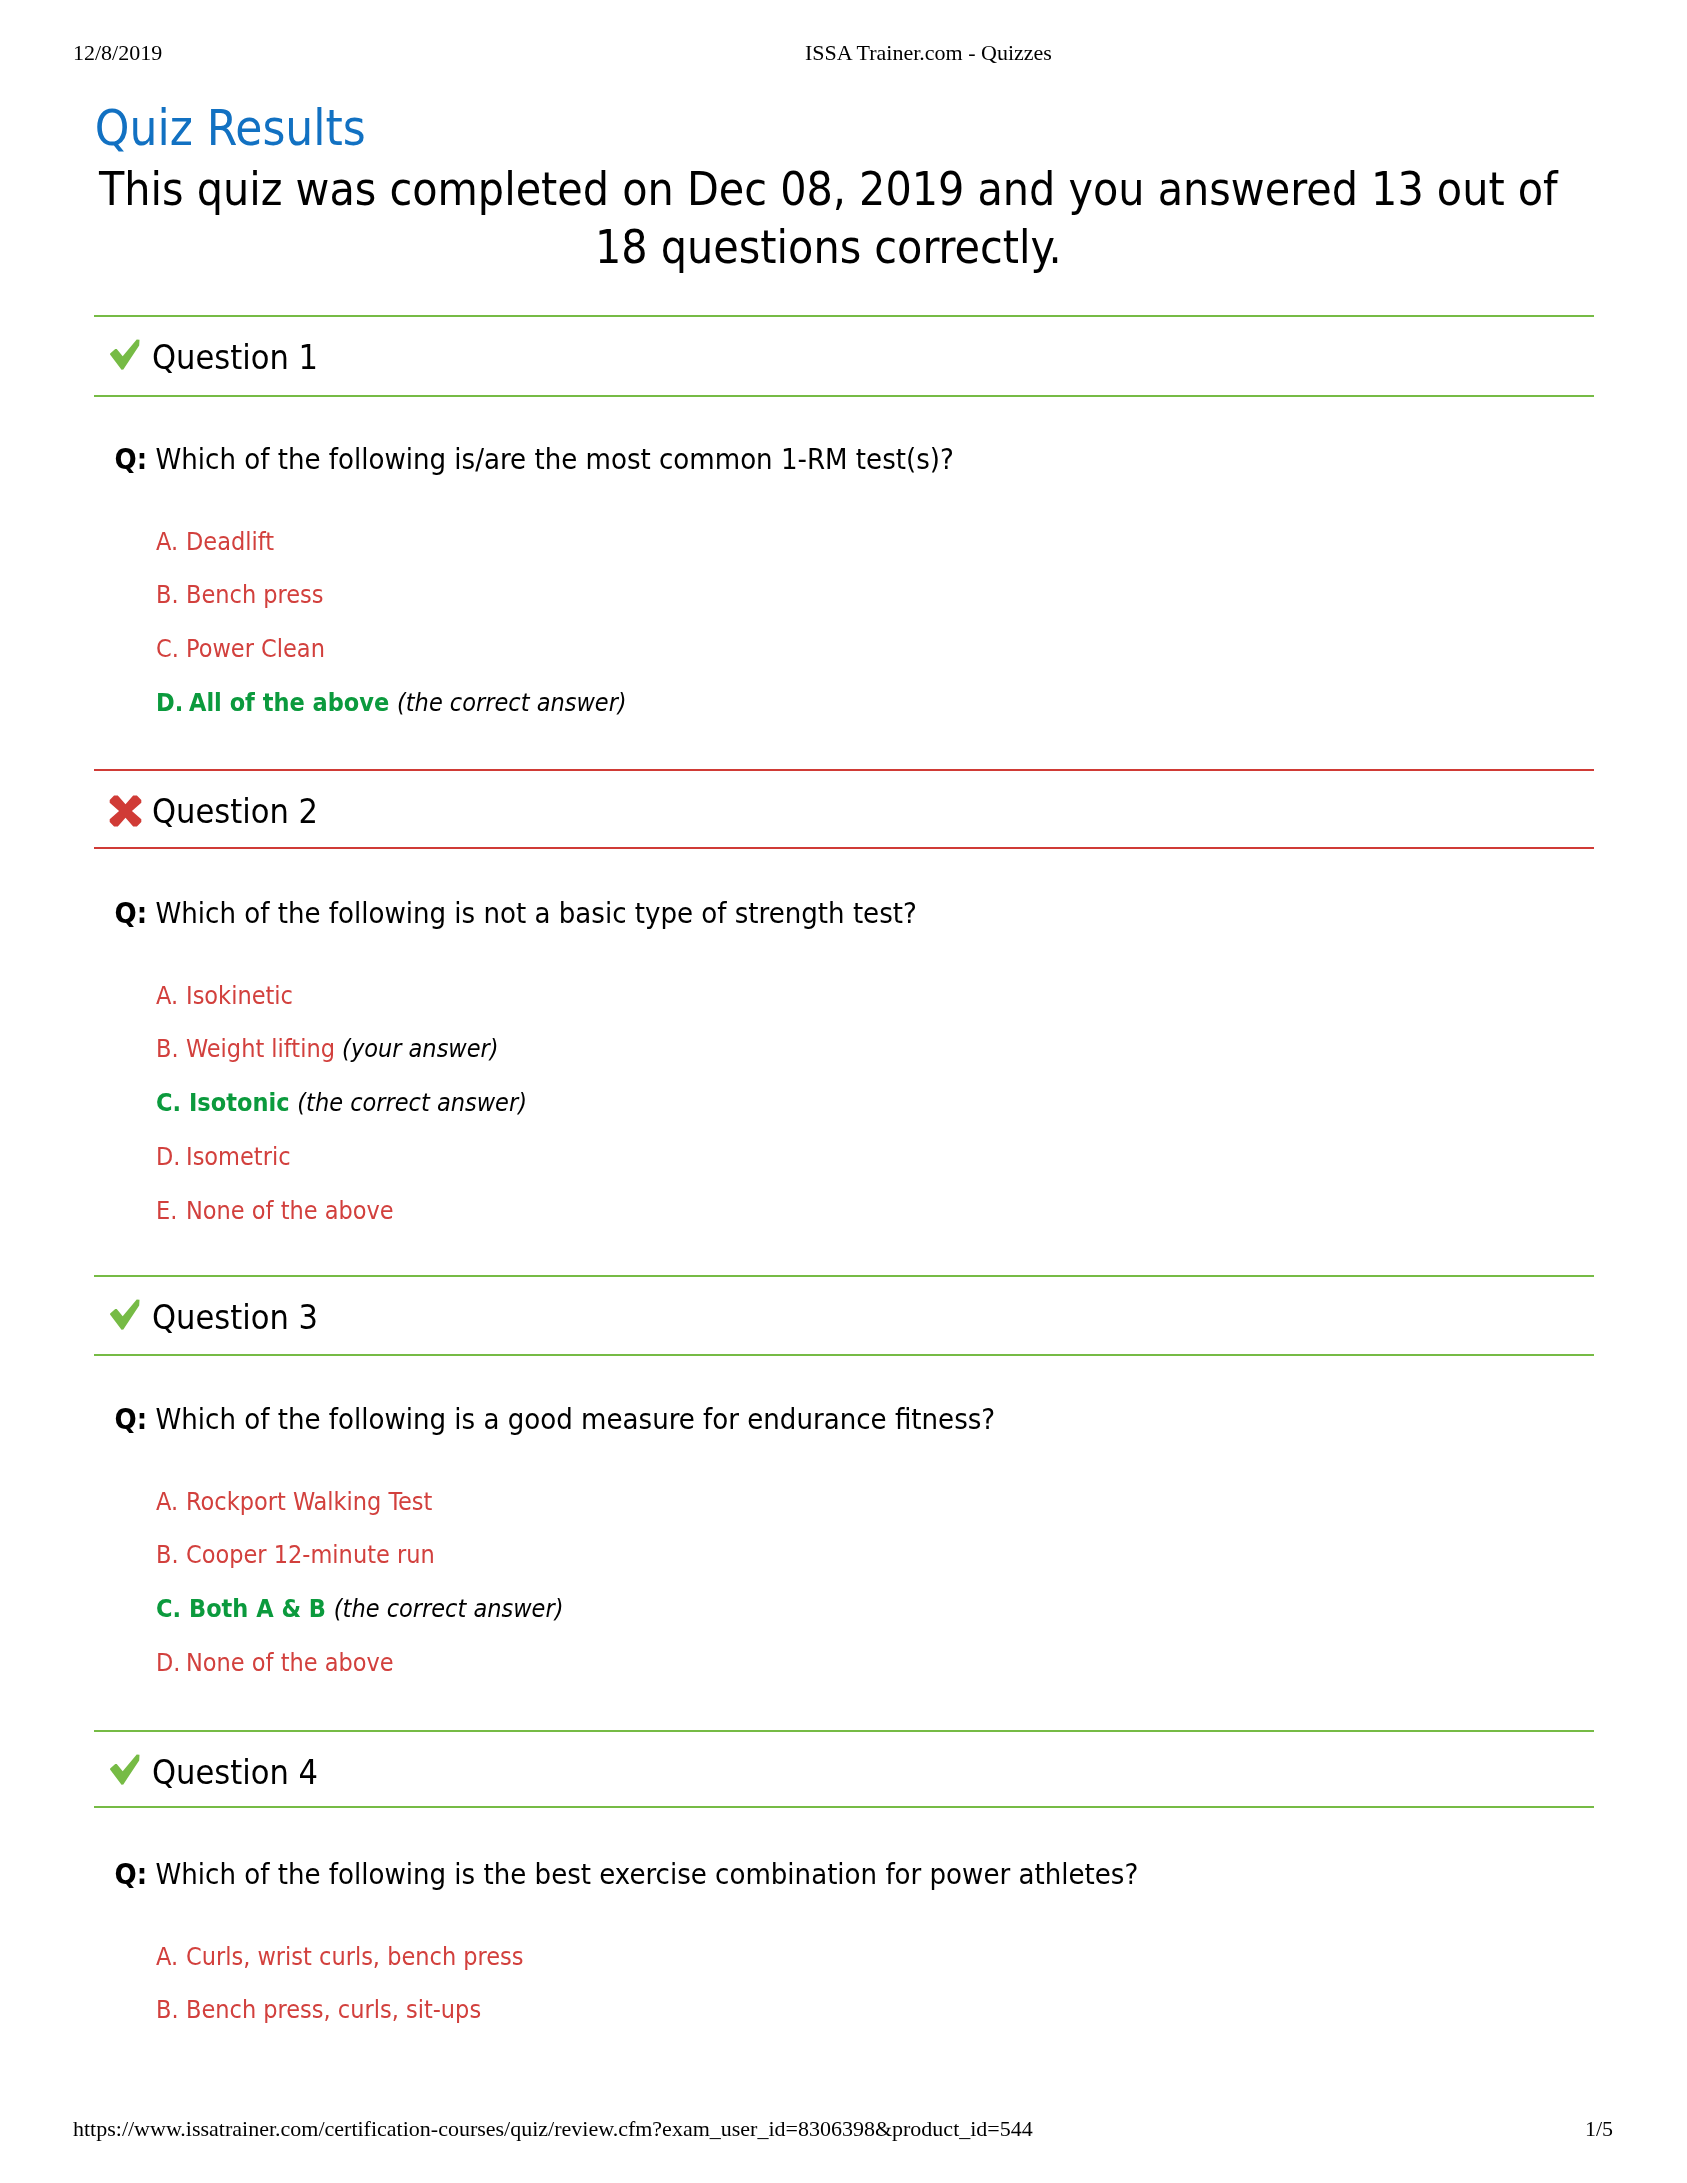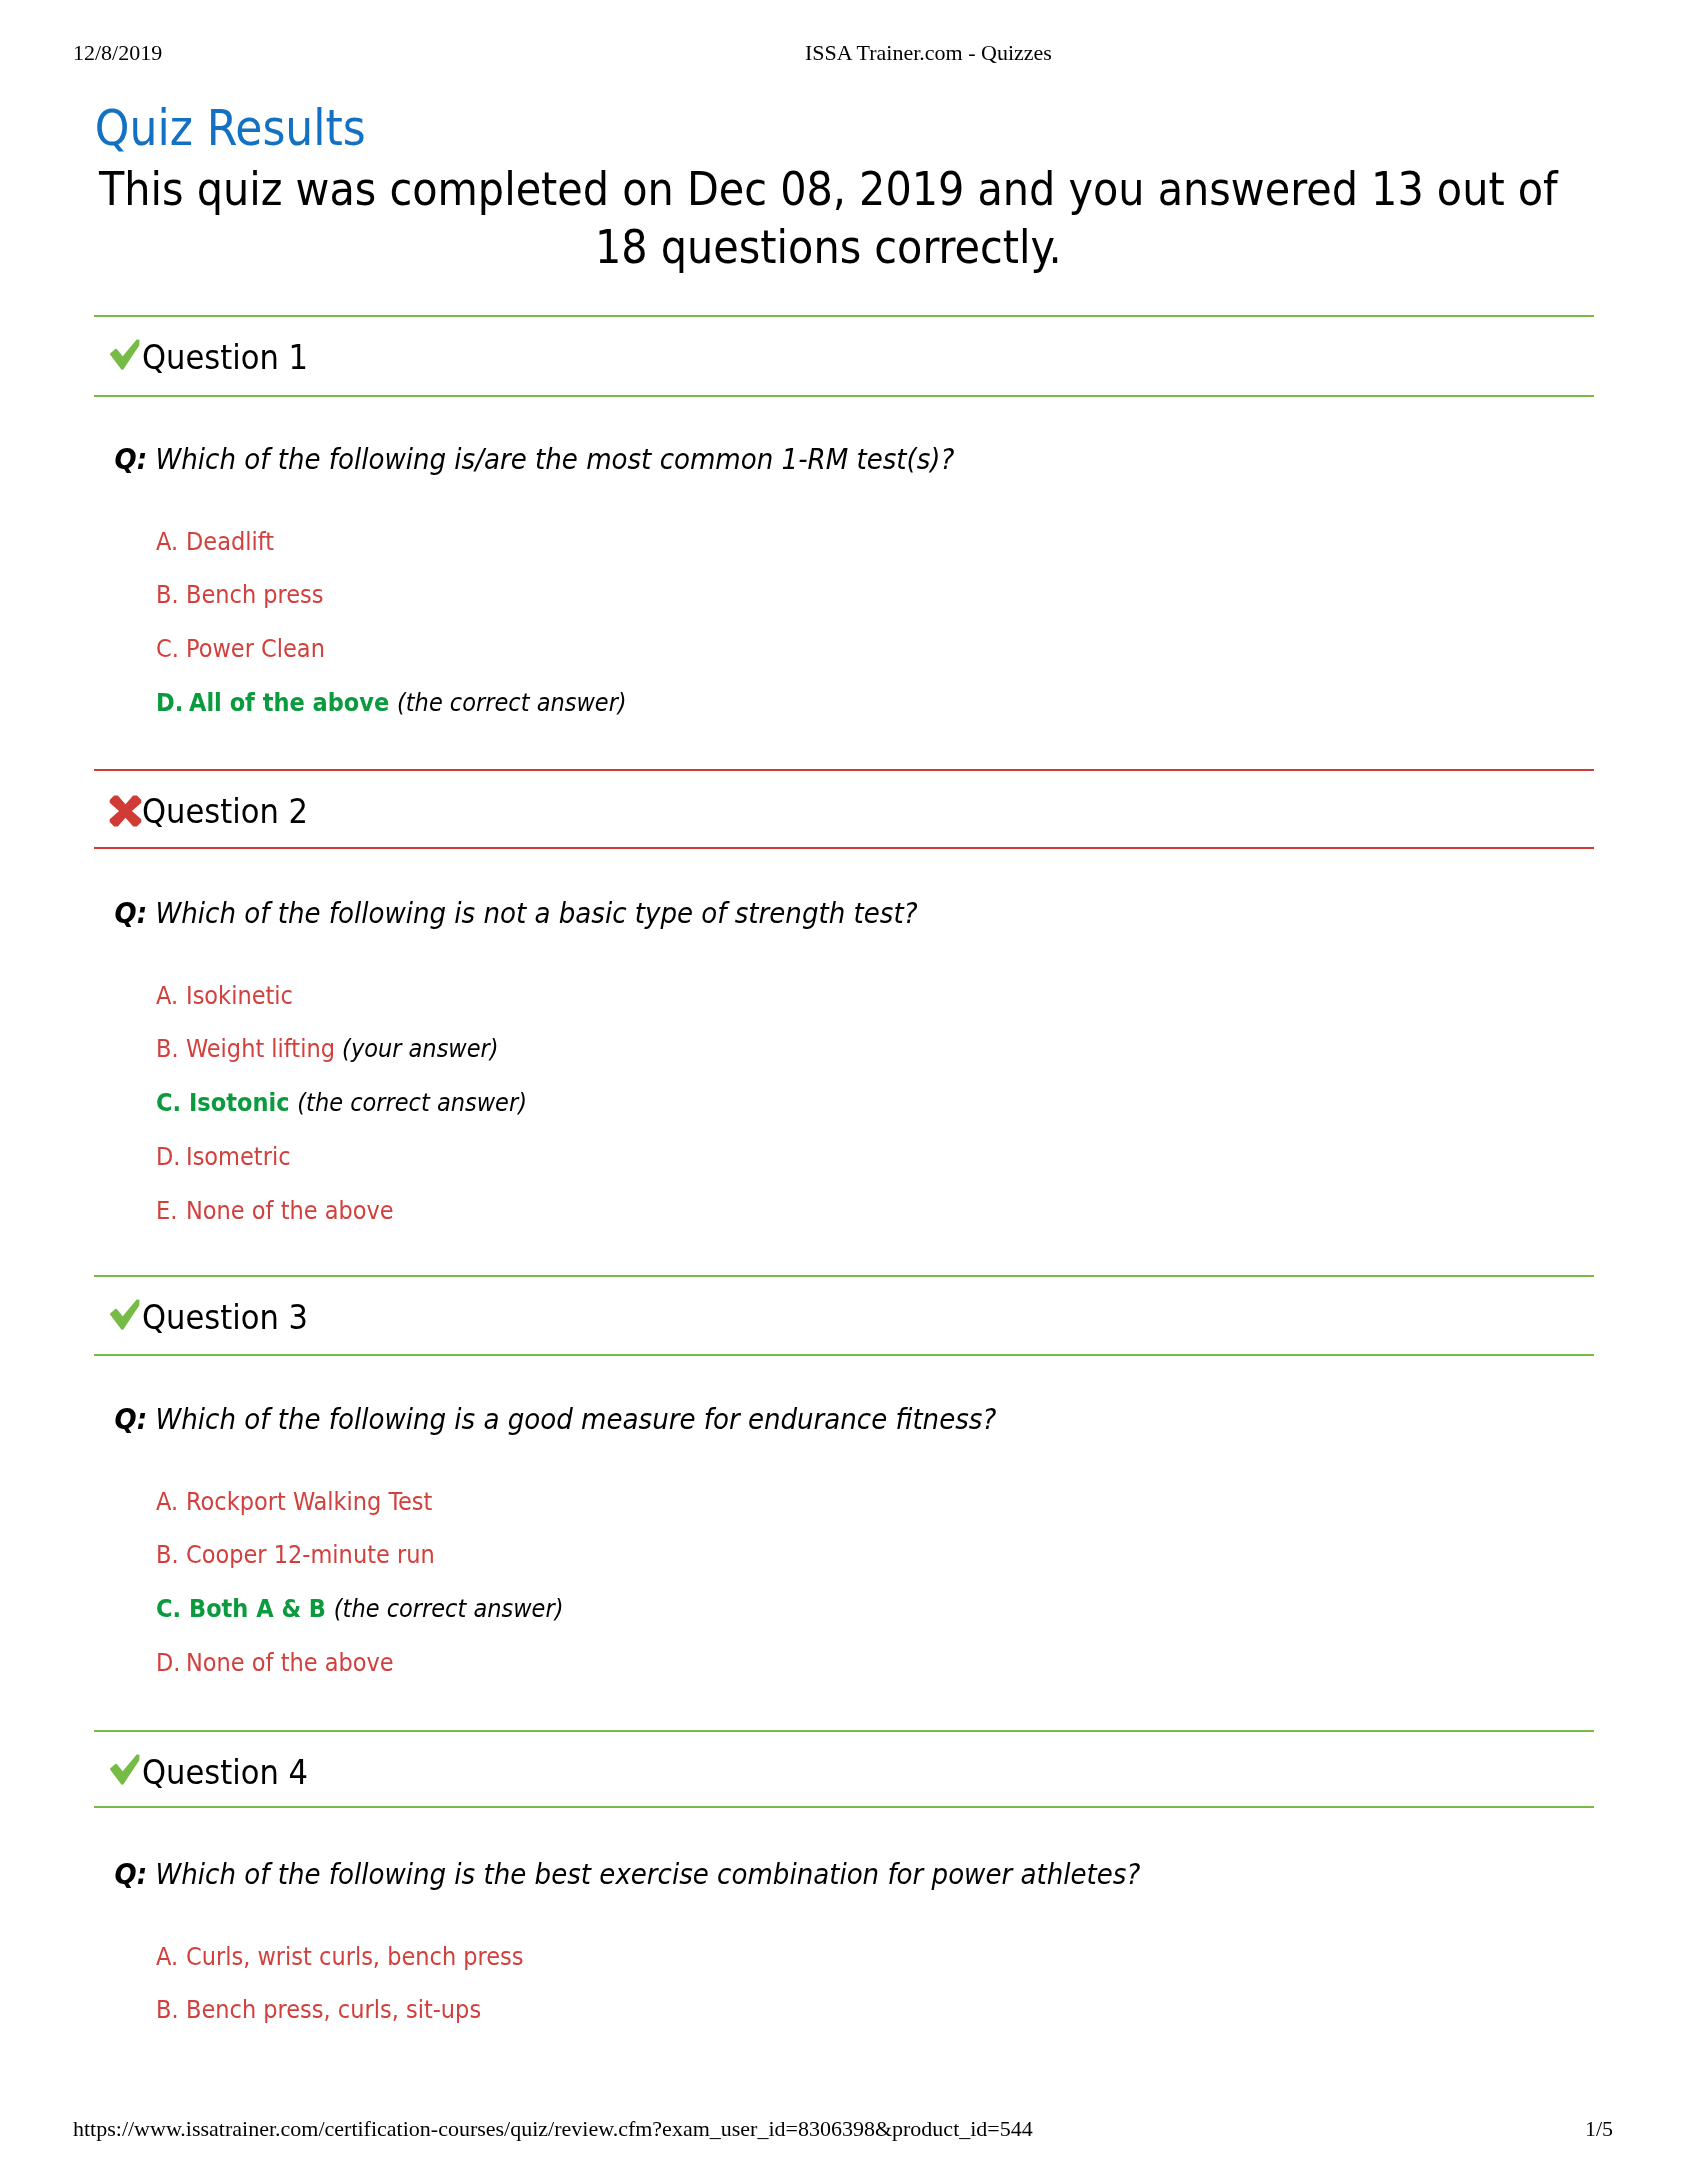--- a/index.html
+++ b/index.html
@@ -18,23 +18,23 @@
 
   .content{position:absolute;left:94px;top:0;width:1500px;}
 
   .quiz-title{position:absolute;top:102px;left:-1.2px;font-size:49px;line-height:1;margin:2px;padding:0;font-weight:400;color:#1271c2;white-space:nowrap;}
   .summary{position:absolute;top:160px;left:-1.7px;width:1472px;font-size:46px;line-height:58px;color:#000000;margin:0;text-align:center;}
 
   .qsection{position:absolute;left:0;width:1500px;}
   .rule{position:absolute;left:0;width:1500px;height:2.1px;background:#76bb45;}
   .qsection.bad .rule{background:#d03b36;}
   .ico{position:absolute;display:block;}
-  .qlabel{position:absolute;left:48px;font-size:34px;line-height:1;color:#000000;white-space:nowrap;}
+  .qlabel{position:absolute;left:58px;font-size:34px;line-height:1;color:#000000;white-space:nowrap;}
 
-  .qtext{position:absolute;left:20.6px;font-size:29px;line-height:1;color:#000000;white-space:nowrap;font-style:italic;}
+  .qtext{position:absolute;left:20.6px;font-size:29px;line-height:1;color:#000000;white-space:nowrap;}
   .qtext .qp{font-weight:700;}
   .opt{position:absolute;left:62px;font-size:25px;line-height:1;color:#d2403d;white-space:nowrap;}
   .opt .ltr{display:inline-block;width:30px;}
   .opt.correct{color:#0b9a3d;font-weight:700;}
   .opt.correct .ltr{width:33px;}
   .opt .note{color:#000;font-style:italic;font-weight:400;font-stretch:condensed;}
 </style>
 </head>
 <body>
 

